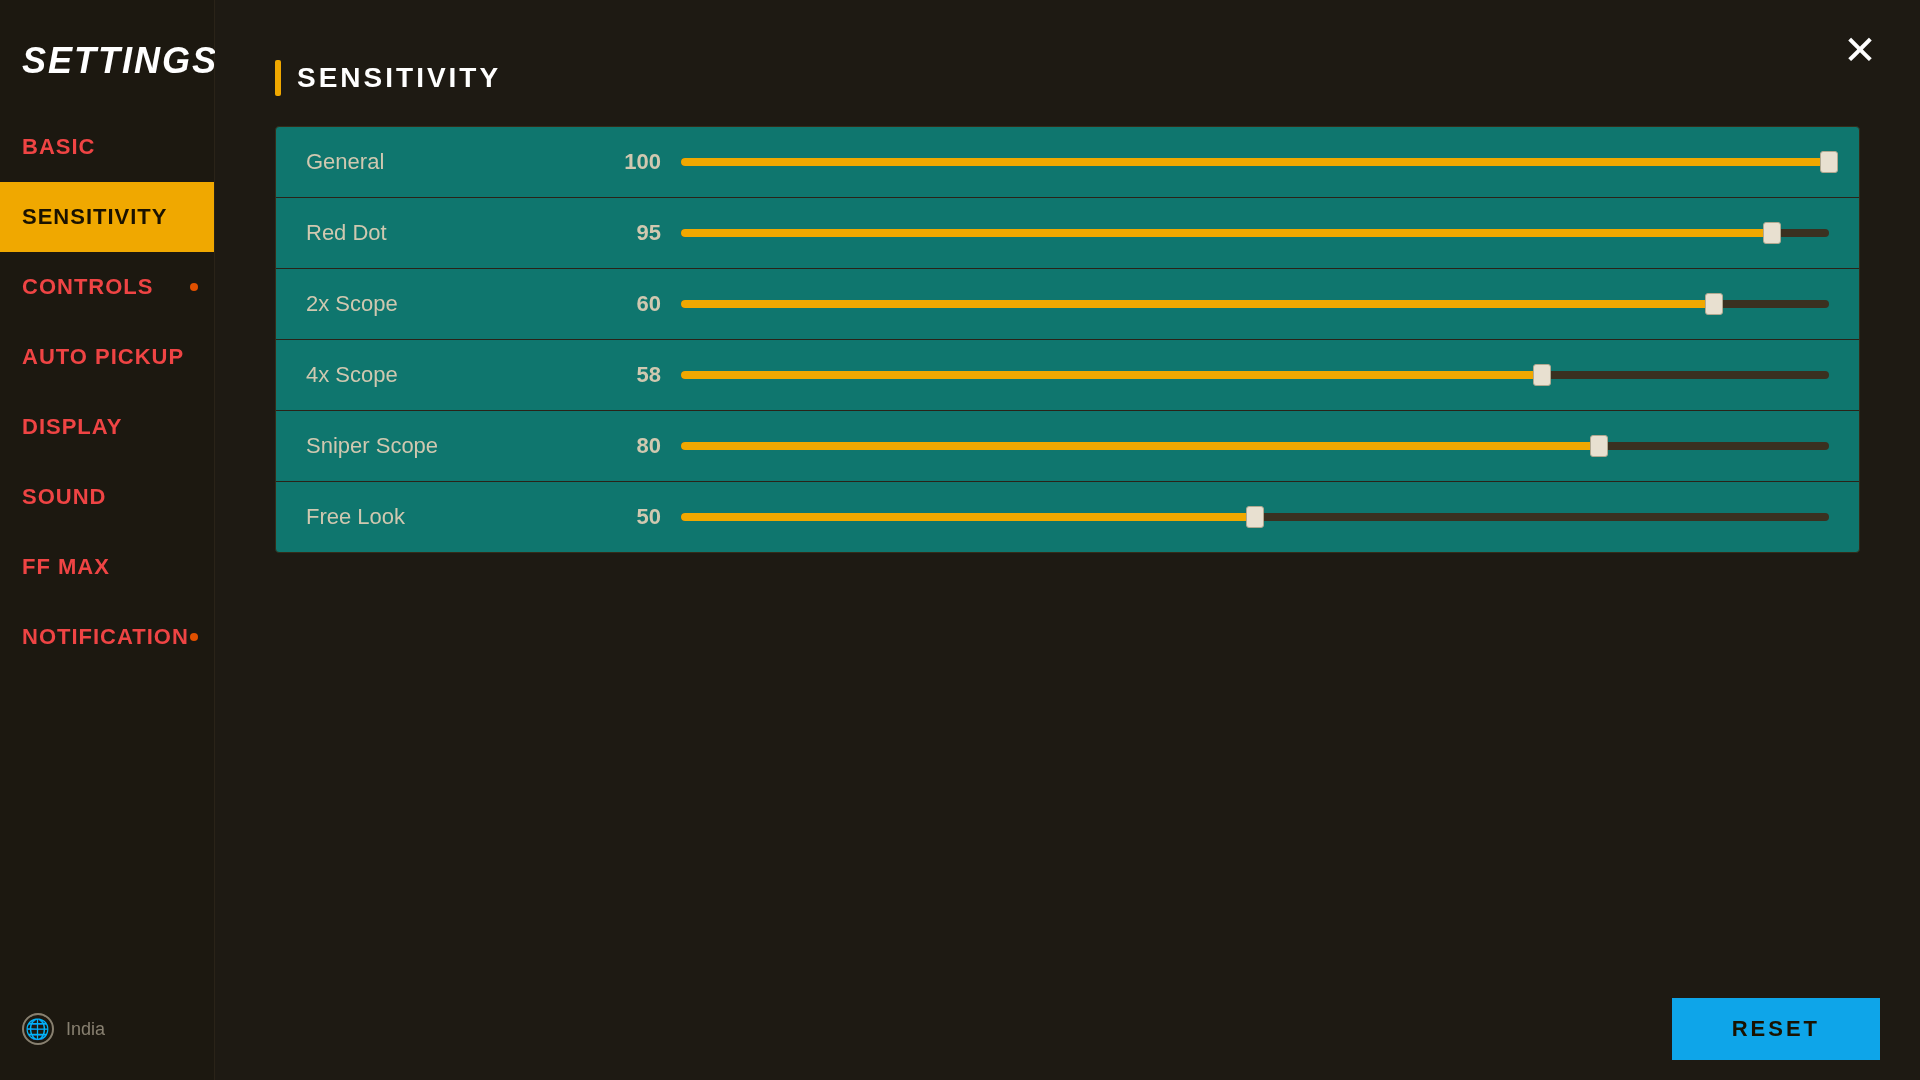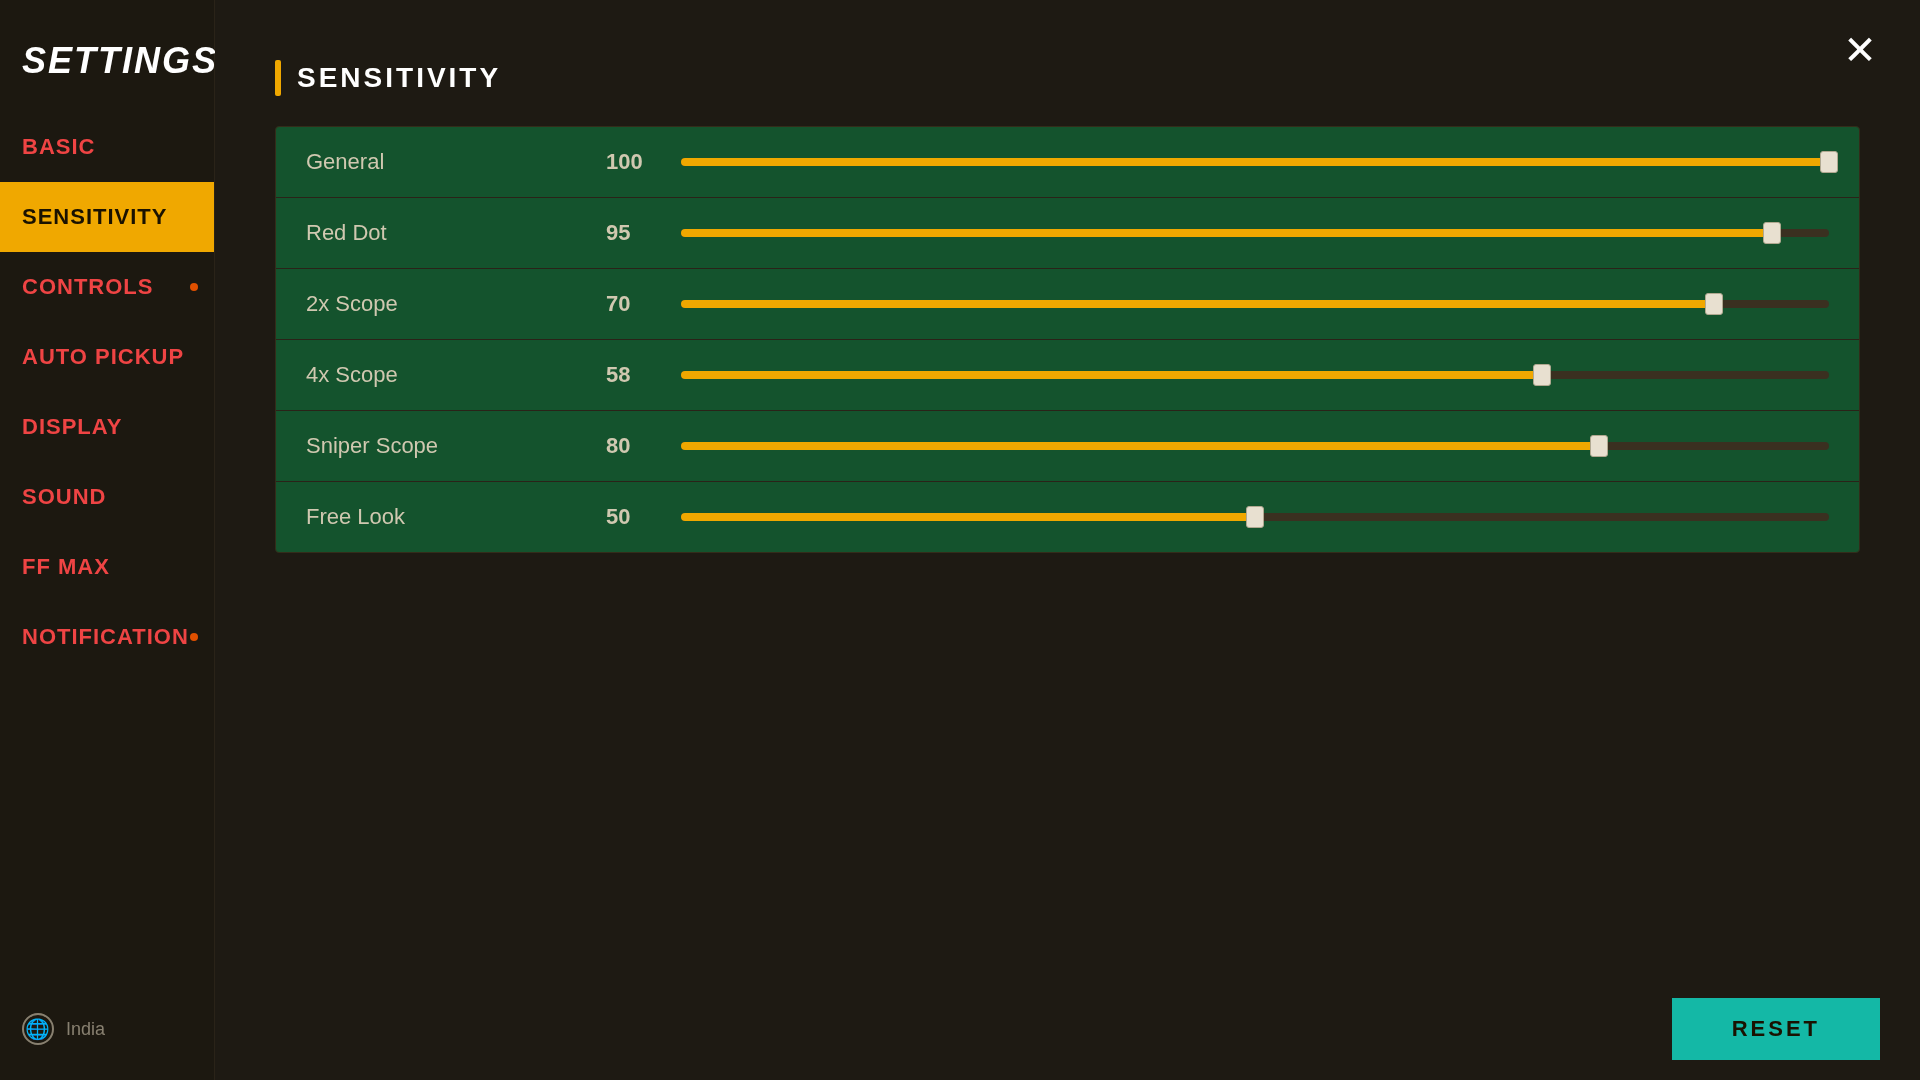--- a/index.html
+++ b/index.html
@@ -115,21 +115,21 @@
 
     .section-title {
       color: #ffffff;
       font-size: 28px;
       font-weight: 900;
       letter-spacing: 3px;
     }
 
     
     .sliders-container {
-      background: #14532d;
+      background: #0f766e;
       border: 1px solid #332c1a;
       border-radius: 4px;
       padding: 0;
       overflow: hidden;
     }
 
     .slider-row {
       display: flex;
       align-items: center;
       padding: 22px 30px;
@@ -147,21 +147,21 @@
       font-weight: 500;
       width: 280px;
       flex-shrink: 0;
     }
 
     .slider-value {
       color: #d0c8b0;
       font-size: 22px;
       font-weight: 700;
       width: 55px;
-      text-align: left;
+      text-align: right;
       flex-shrink: 0;
     }
 
     .slider-track-container {
       flex: 1;
       position: relative;
       height: 16px;
       display: flex;
       align-items: center;
     }
@@ -211,21 +211,21 @@
       align-items: center;
       justify-content: center;
       z-index: 100;
     }
 
     
     .reset-button {
       position: absolute;
       bottom: 20px;
       right: 40px;
-      background: #14b8a6;
+      background: #0ea5e9;
       color: #1a1200;
       font-size: 22px;
       font-weight: 900;
       letter-spacing: 3px;
       padding: 18px 60px;
       border: none;
       cursor: pointer;
     }
 
     
@@ -298,21 +298,21 @@
       <span class="slider-value">95</span>
       <div class="slider-track-container">
         <div class="slider-track">
           <div class="slider-fill" style="width: 95%"></div>
           <div class="slider-thumb" style="left: 95%"></div>
         </div>
       </div>
     </div>
       <div class="slider-row">
       <span class="slider-label">2x Scope</span>
-      <span class="slider-value">70</span>
+      <span class="slider-value">60</span>
       <div class="slider-track-container">
         <div class="slider-track">
           <div class="slider-fill" style="width: 90%"></div>
           <div class="slider-thumb" style="left: 90%"></div>
         </div>
       </div>
     </div>
       <div class="slider-row">
       <span class="slider-label">4x Scope</span>
       <span class="slider-value">58</span>

